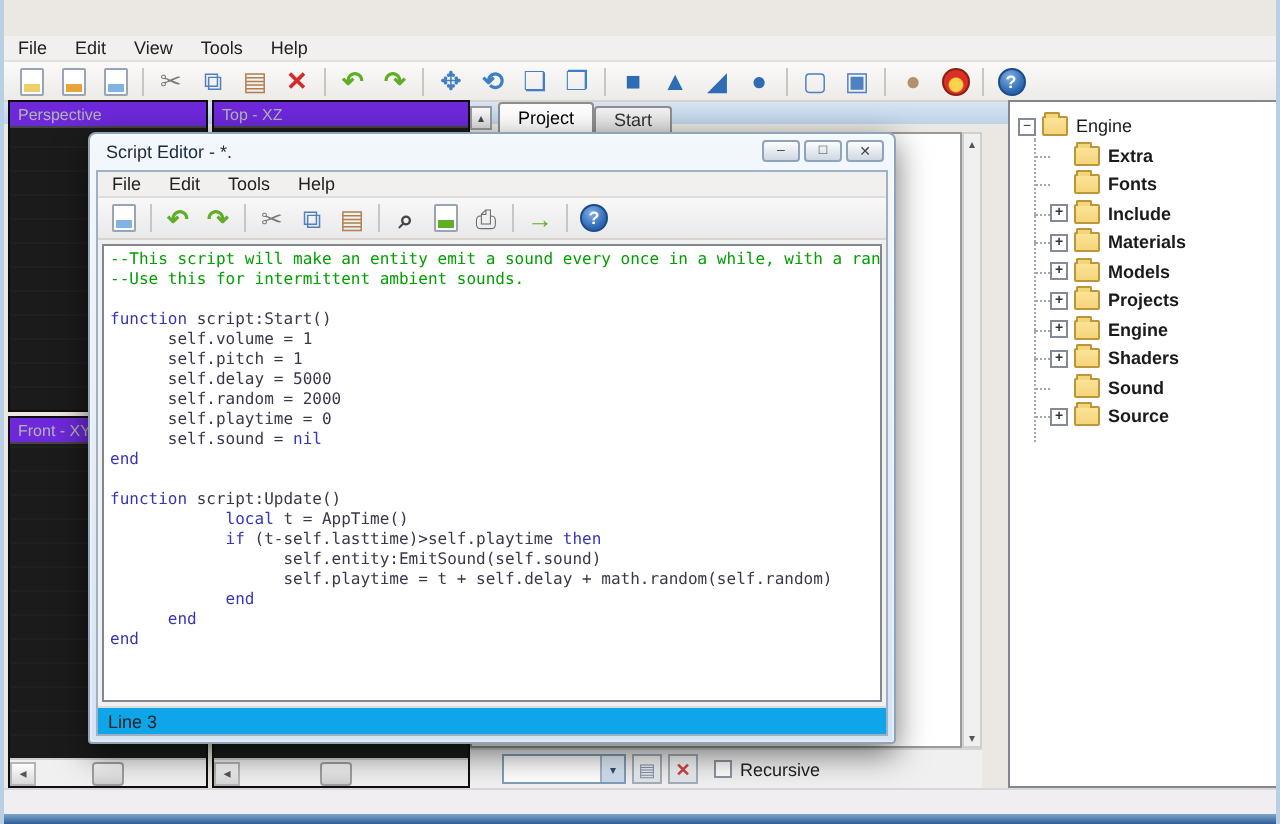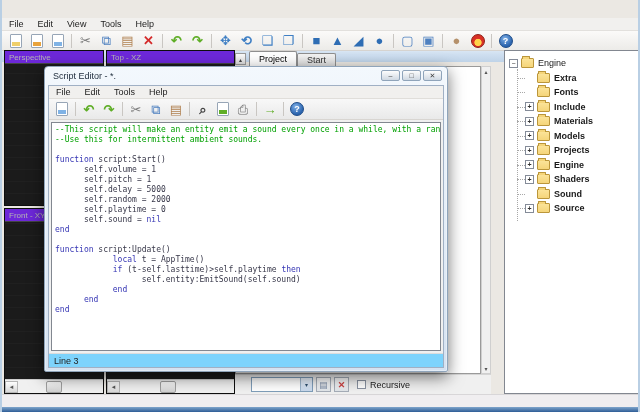--- a/index.html
+++ b/index.html
@@ -114,21 +114,21 @@
     border-bottom:1px solid #e0deda; }
   .ed-toolbar { height:21px; display:flex; align-items:center; padding-left:3px;
     background:linear-gradient(#f8f8f8,#e9e9e9); border-bottom:1px solid #d8d5d1; }
   .ed-toolbar .tbtn { width:20px; height:17px; }
   .code { flex:1; margin:2px; background:#fff; border:1px solid #828790; overflow:hidden;
     font-family:"DejaVu Sans Mono", monospace; font-size:8px; line-height:10px; padding:2px 0 0 3px; }
   .code-line { white-space:pre; height:10px; }
   .tok-c { color:var(--syntax-comment); }
   .tok-k { color:var(--syntax-keyword); }
   .tok-p { color:var(--syntax-plain); }
-  .ed-status { height:14px; background:#7dd3fc; border-top:1px solid #dcdcdc; font-size:9px;
+  .ed-status { height:14px; background:#0ea5e9; border-top:1px solid #dcdcdc; font-size:9px;
     color:#222; display:flex; align-items:center; padding-left:5px; }
 </style>
 </head>
 <body>
 
 <div class="window">
 
   <div class="titlebar">
     <div class="app-icon"></div>
     <div class="title-text">Leadwerks3D</div>
@@ -408,20 +408,21 @@
           <div class="code-line"><span class="tok-p">      self.delay = 5000</span></div>
           <div class="code-line"><span class="tok-p">      self.random = 2000</span></div>
           <div class="code-line"><span class="tok-p">      self.playtime = 0</span></div>
           <div class="code-line"><span class="tok-p">      self.sound = </span><span class="tok-k">nil</span></div>
           <div class="code-line"><span class="tok-k">end</span></div>
           <div class="code-line"></div>
           <div class="code-line"><span class="tok-k">function</span><span class="tok-p"> script:Update()</span></div>
           <div class="code-line"><span class="tok-p">            </span><span class="tok-k">local</span><span class="tok-p"> t = AppTime()</span></div>
           <div class="code-line"><span class="tok-p">            </span><span class="tok-k">if</span><span class="tok-p"> (t-self.lasttime)&gt;self.playtime </span><span class="tok-k">then</span></div>
           <div class="code-line"><span class="tok-p">                  self.entity:EmitSound(self.sound)</span></div>
+          <div class="code-line"><span class="tok-p">                  self.playtime = t + self.delay + math.random(self.random)</span></div>
           <div class="code-line"><span class="tok-p">            </span><span class="tok-k">end</span></div>
           <div class="code-line"><span class="tok-p">      </span><span class="tok-k">end</span></div>
           <div class="code-line"><span class="tok-k">end</span></div>
         </div>
       <div class="ed-status">
         <span>Line 3</span>
       </div>
     </div>
   </div>
 

